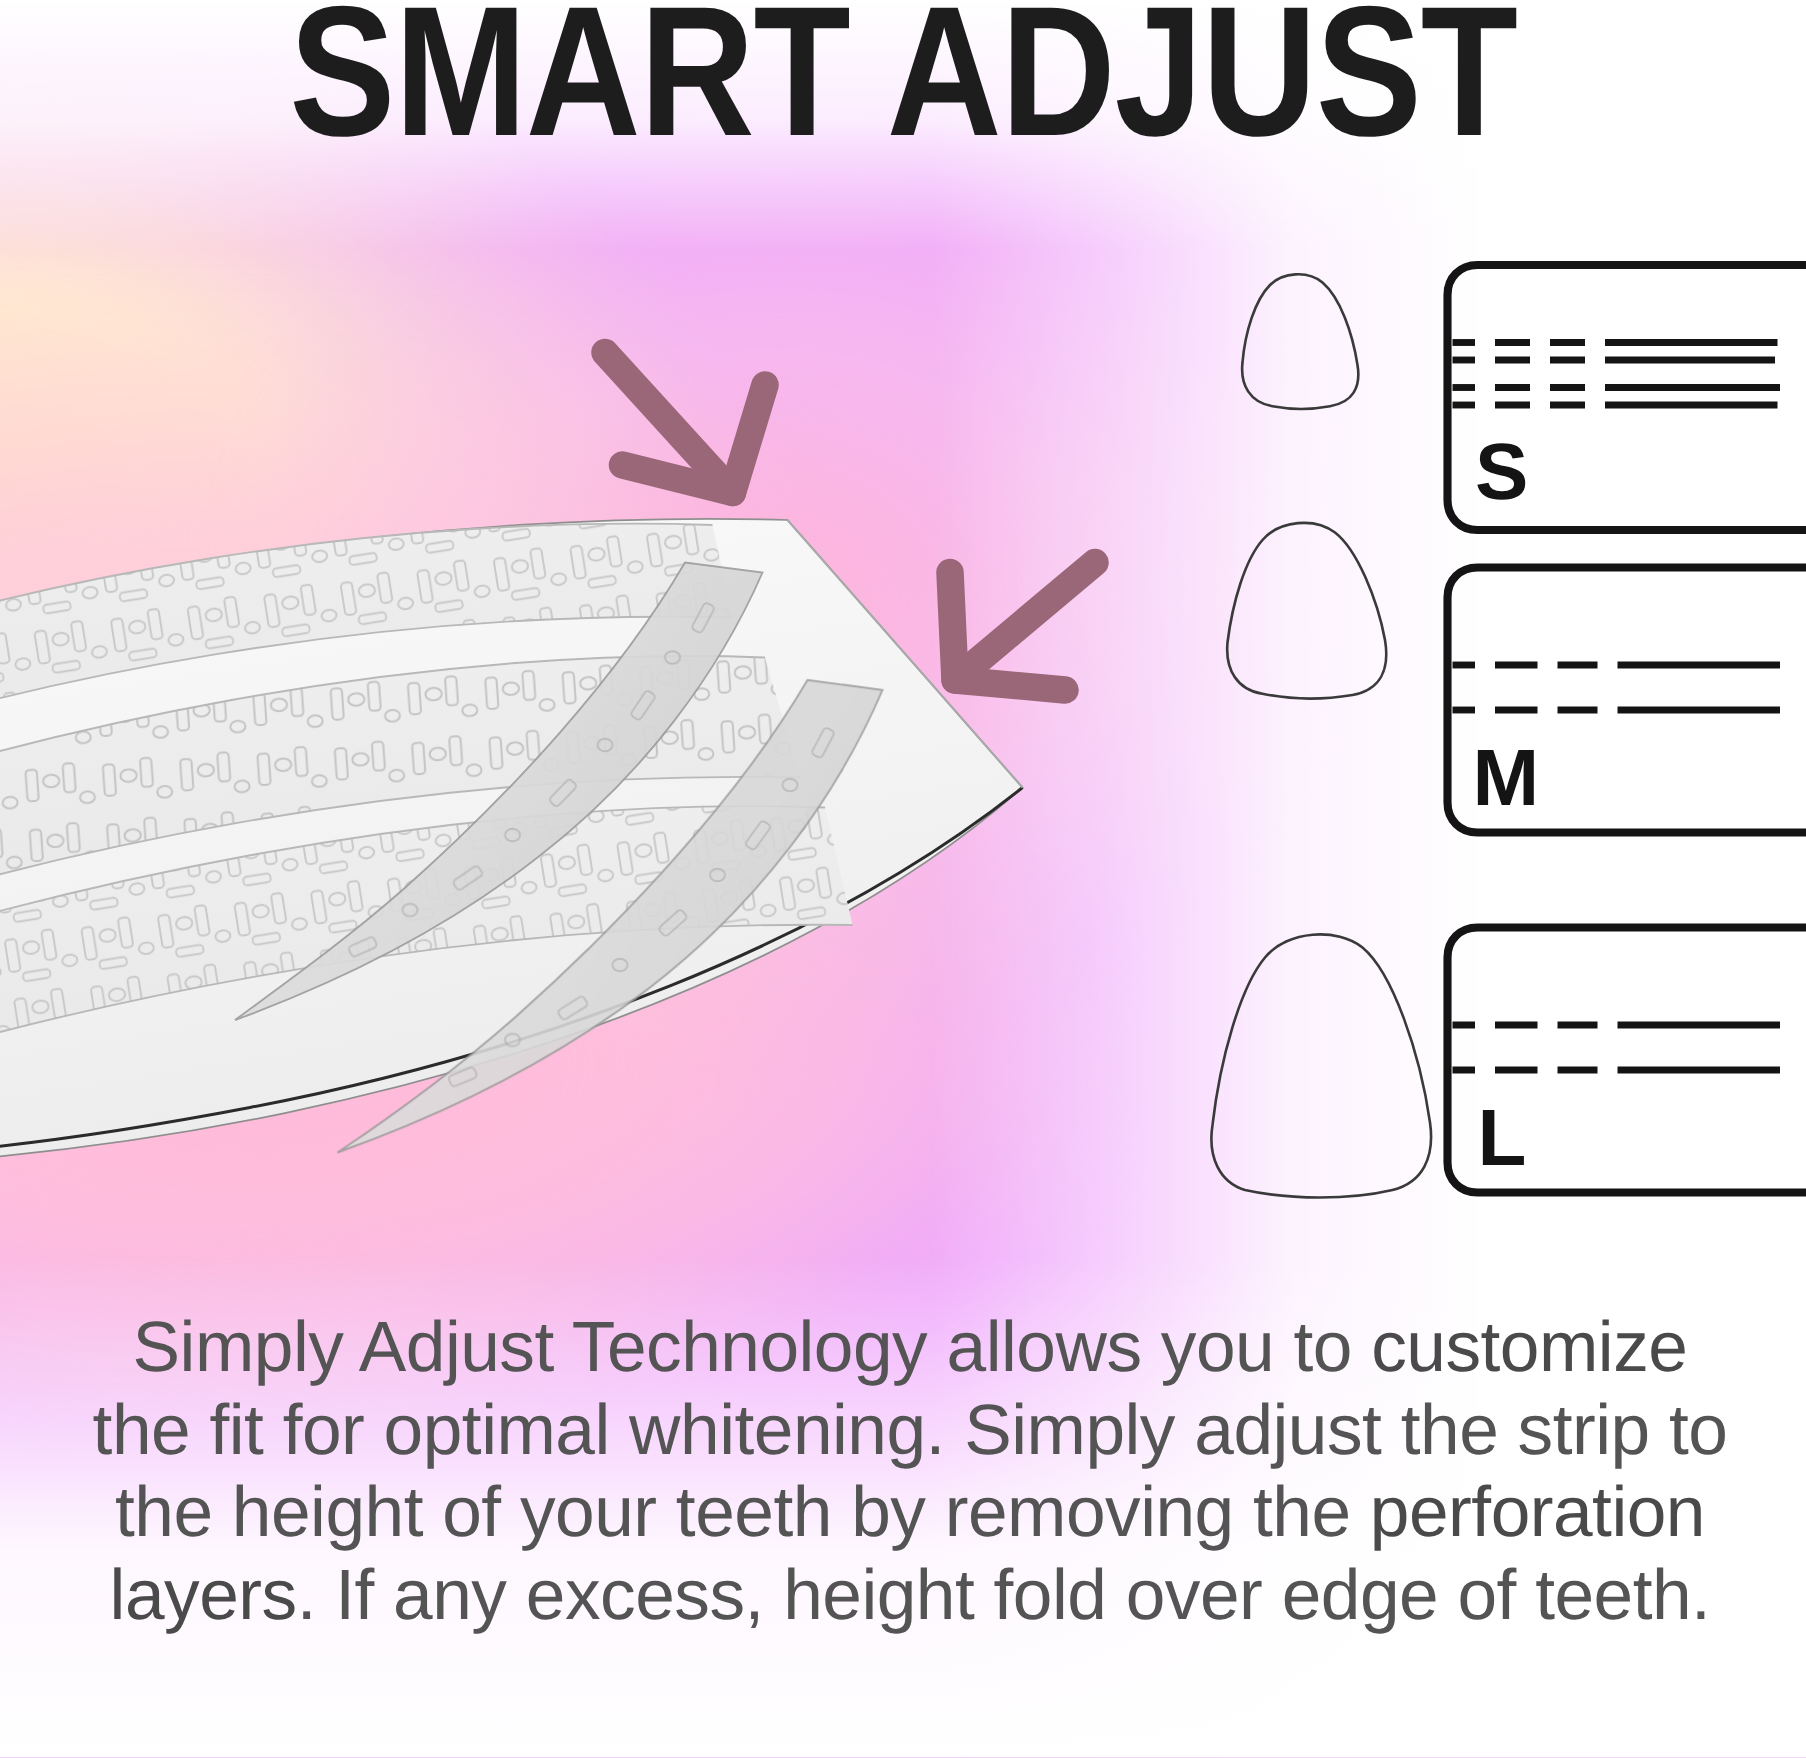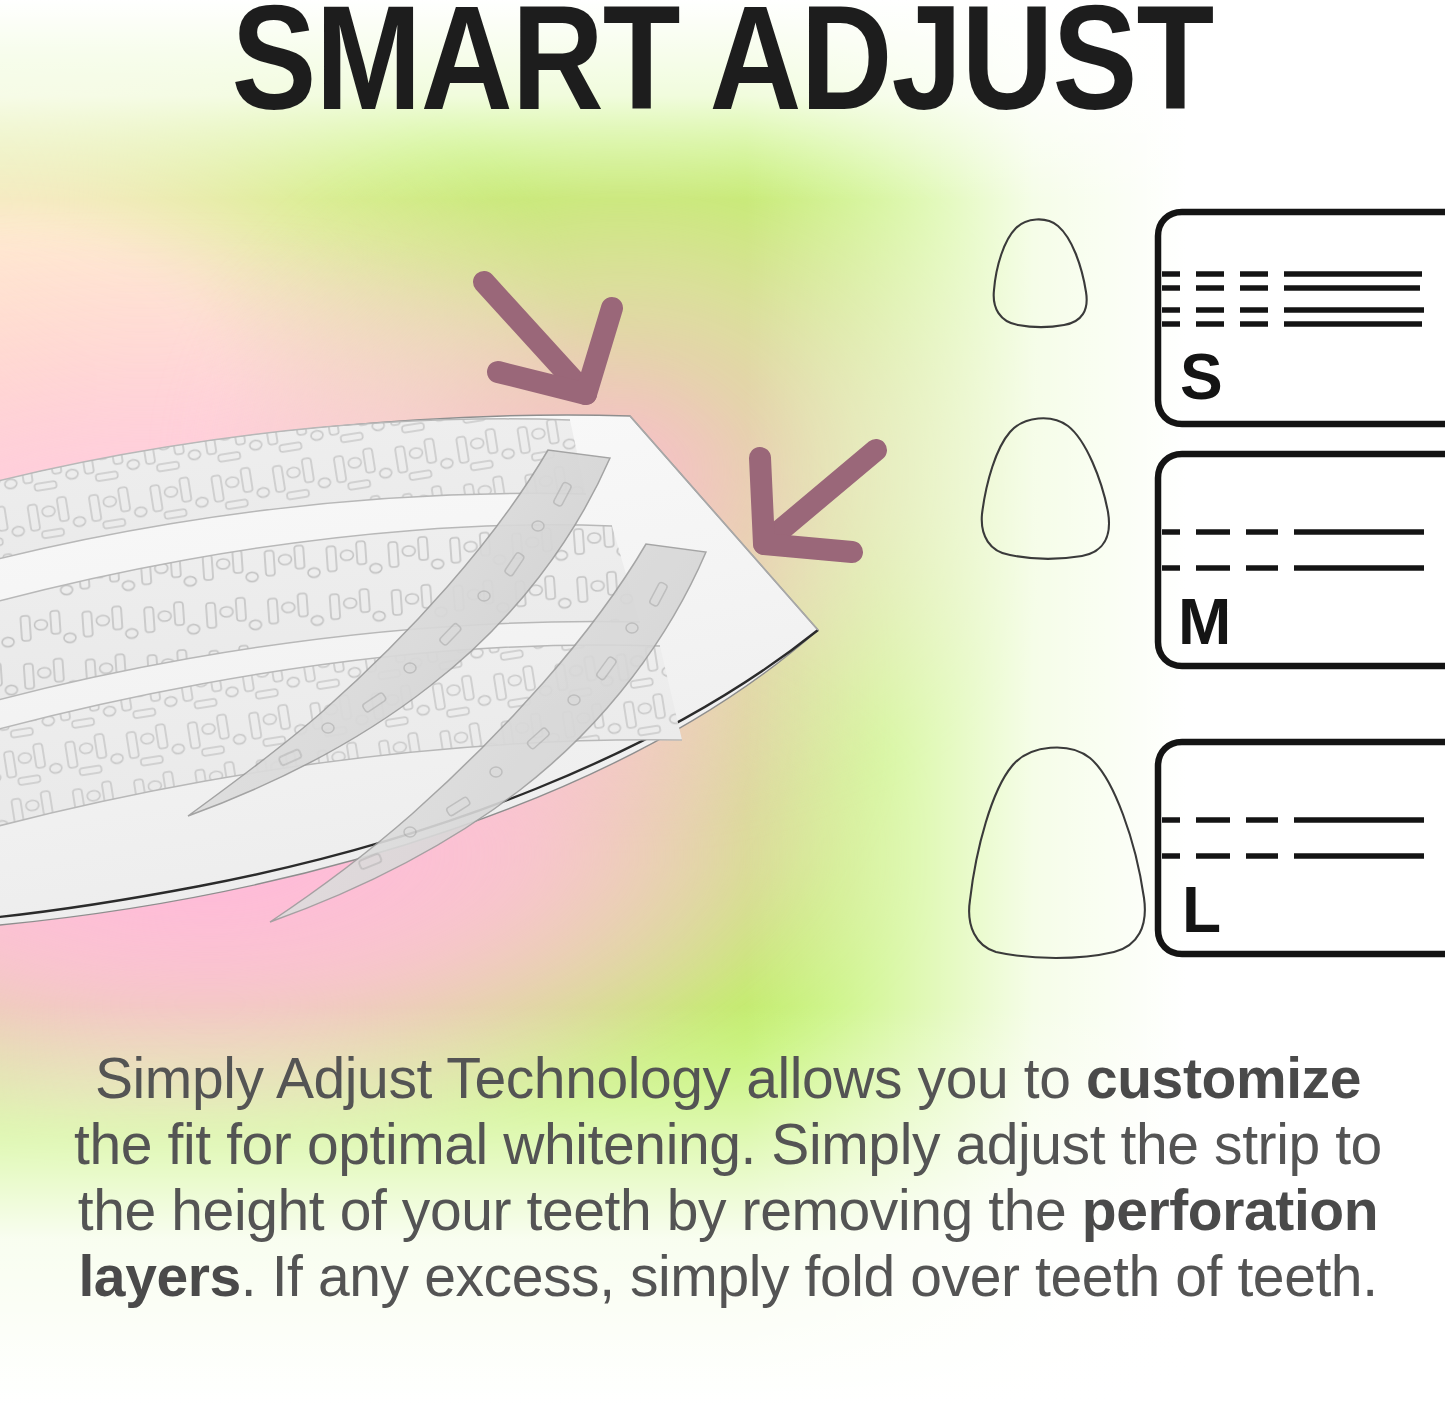--- a/index.html
+++ b/index.html
@@ -5,21 +5,21 @@
   html,body{margin:0;padding:0;}
   body{
     width:1445px;height:1406px;
     background:#ffffff;
     font-family:"Liberation Sans", sans-serif;
     overflow:hidden;
   }
   #page{
     position:relative;
     width:1445px;height:1406px;
-    background:#bef264;
+    background:#f0abfc;
     overflow:hidden;
   }
 
   
   .bg-layer{position:absolute;inset:0;pointer-events:none;}
   .glow-peach{
     position:absolute;left:-420px;top:70px;width:1000px;height:700px;
     background:radial-gradient(ellipse at 40% 45%, #ffe6c9 0%, #ffe9d2 28%, rgba(255,233,210,0.55) 48%, rgba(255,255,255,0) 72%);
     filter:blur(18px);
   }
@@ -86,21 +86,21 @@
   
   #caption{
     position:absolute;left:68px;top:1045px;width:1320px;
     text-align:center;
     font-family:"Liberation Sans", sans-serif;
     font-size:57px;
     line-height:1.16;
     color:#545454;
     letter-spacing:-0.4px;
   }
-  #caption b{font-weight:bold;color:#4a4a4a;text-align:right;}
+  #caption b{font-weight:normal;color:#4a4a4a;text-align:right;}
 </style>
 </head>
 <body>
 
 <div id="page">
 
   <div class="bg-layer">
     <div class="glow-peach"></div>
     <div class="glow-pink-a"></div>
     <div class="glow-pink-c"></div>
@@ -309,16 +309,16 @@
       </g>
     </svg>
 
     
     <div class="size-letter" style="left:250px;top:145px;font-size:64px;">S</div>
     <div class="size-letter" style="left:248px;top:390px;font-size:64px;">M</div>
     <div class="size-letter" style="left:252px;top:678px;font-size:64px;">L</div>
   </div>
 
   <div id="caption">
-    <span>Simply Adjust Technology allows you to </span><b>customize</b><span> the fit for optimal whitening. Simply adjust the strip to the height of your teeth by removing the </span><b>perforation layers</b><span>. If any excess, simply fold over teeth of teeth.</span>
+    <span>Simply Adjust Technology allows you to </span><b>customize</b><span> the fit for optimal whitening. Simply adjust the strip to the height of your teeth by removing the </span><b>perforation layers</b><span>. If any excess, height fold over edge of teeth.</span>
   </div>
 
 </div>
 
 </body></html>

